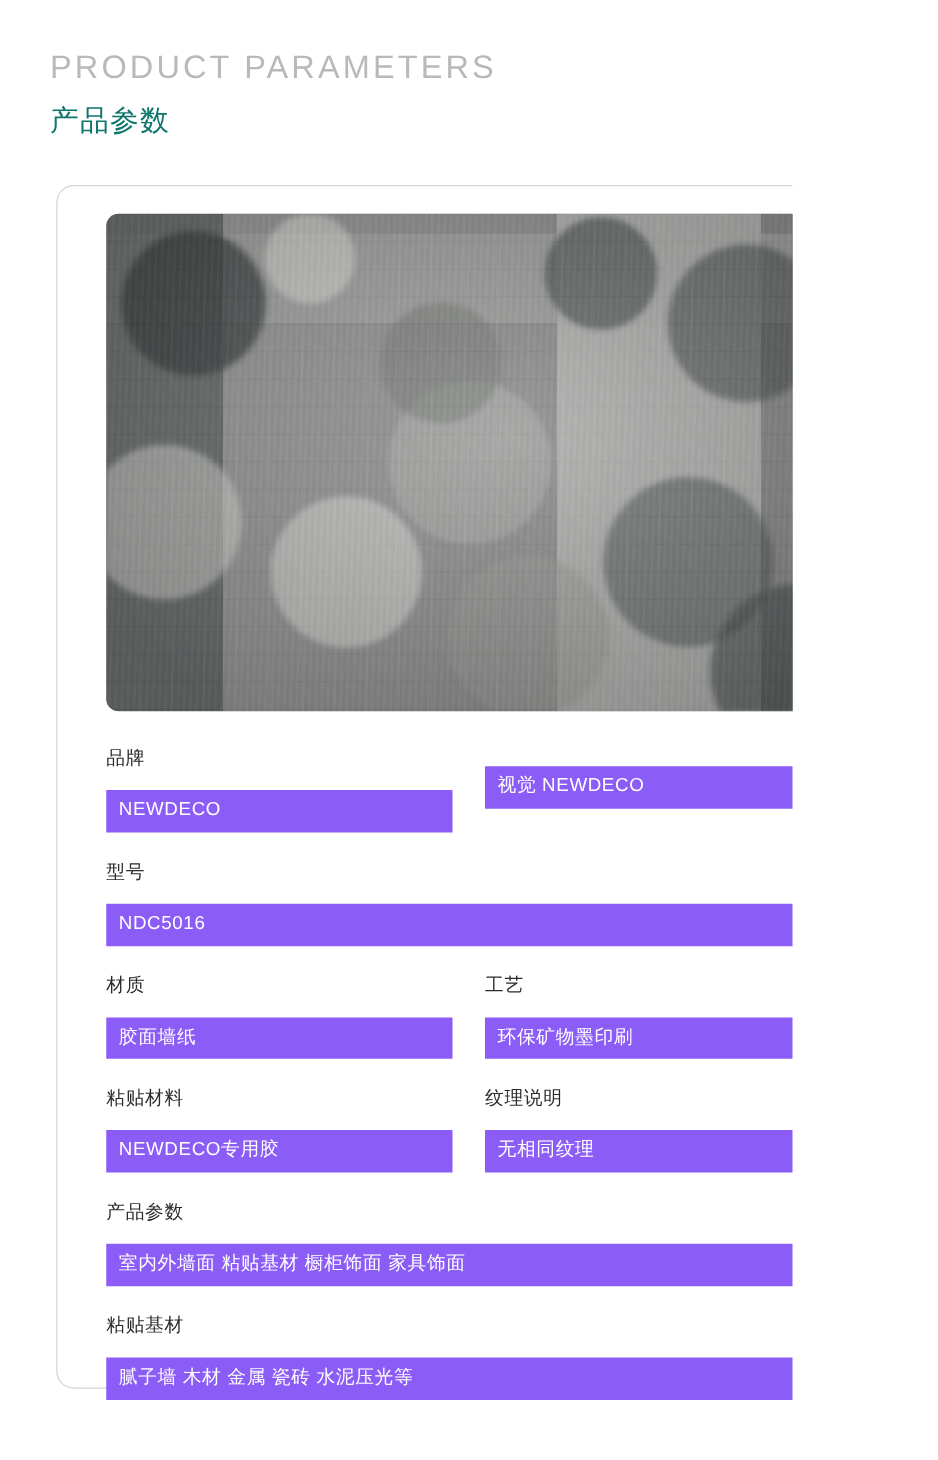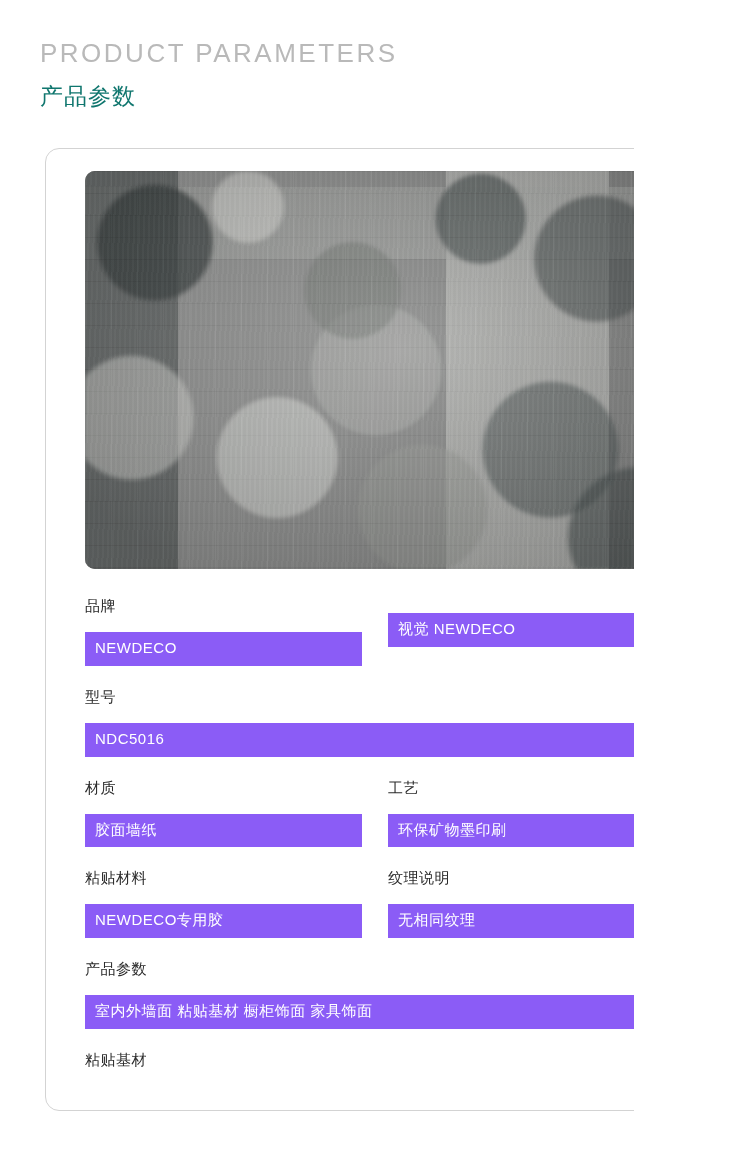--- a/index.html
+++ b/index.html
@@ -207,18 +207,19 @@
       <div class="row" style="margin-top:14px;">
         <div class="field full">
           <div class="label">产品参数</div>
           <div class="value">室内外墙面 粘贴基材 橱柜饰面 家具饰面</div>
         </div>
       </div>
 
       <div class="row">
         <div class="field full">
           <div class="label">粘贴基材</div>
+          <div class="value">腻子墙 木材 金属 瓷砖 水泥压光等</div>
         </div>
       </div>
 
     </div>
   </div>
 </div>
 
 </body></html>

